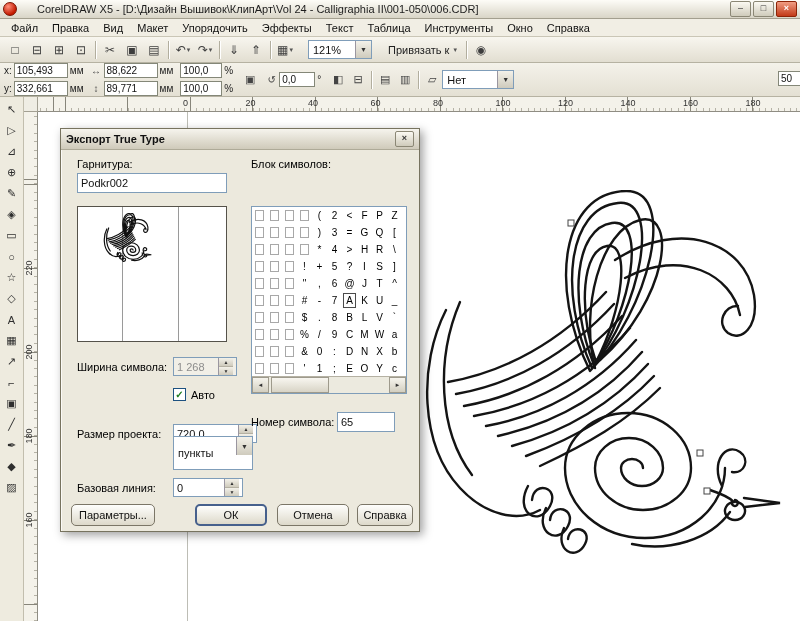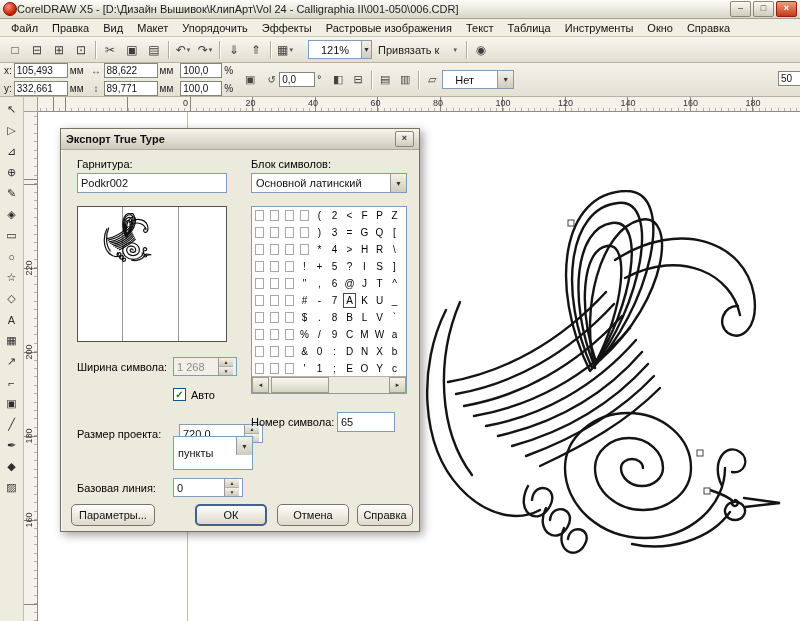--- a/index.html
+++ b/index.html
@@ -1,45 +1,45 @@
 <!DOCTYPE html>
 <html><head>
 <meta charset="utf-8">
 <style>
   html,body{margin:0;padding:0}
   body{width:800px;height:621px;position:relative;overflow:hidden;background:#ece9dd;
        font-family:"Liberation Sans",sans-serif;font-size:11px;color:#111;-webkit-font-smoothing:antialiased}
   
   .titlebar{position:absolute;left:0;top:0;width:800px;height:19px;
     background:linear-gradient(#fdfcf7,#d9d5c7);border-bottom:1px solid #a39f8f;
-    display:flex;align-items:center;padding:0 3px;box-sizing:border-box;gap:0}
+    display:flex;align-items:center;padding:0 3px;box-sizing:border-box;gap:20px}
   .app-icon{width:12px;height:12px;border-radius:50% 50% 50% 50%;
     background:radial-gradient(circle at 35% 30%,#ff8f7a,#c41a00 70%);border:1px solid #7a1200;flex:0 0 auto}
   .title-text{flex:1;white-space:nowrap;overflow:hidden;font-size:11px;color:#1c1c1c}
   .winbtns{display:flex;gap:2px}
   .winbtn{width:19px;height:14px;border:1px solid #8b8775;border-radius:2px;text-align:center;
     line-height:12px;font-size:9px;background:linear-gradient(#fbf9f2,#cfcbbb);color:#333}
   .winbtn.close{background:linear-gradient(#f09d82,#c23a18);border-color:#8d2407;color:#fff;font-weight:bold}
   
   .menubar{position:absolute;left:0;top:19px;width:800px;height:18px;background:#f1eee4;
     border-bottom:1px solid #cac6b6;display:flex;align-items:center;padding-left:4px;box-sizing:border-box}
   .menu-item{padding:2px 7px;cursor:default}
   
   .toolbar{position:absolute;left:0;top:37px;width:800px;height:26px;
     background:linear-gradient(#f8f6ef,#e2ded1);border-bottom:1px solid #b6b2a2;
     display:flex;align-items:center;padding-left:4px;box-sizing:border-box}
   .tb-btn{width:22px;height:20px;display:inline-flex;align-items:center;justify-content:center;
     font-size:12px;color:#3d3d3d;border-radius:2px;position:relative}
   .tb-dd{font-size:7px;color:#555;margin-left:1px}
   .tb-sep{width:1px;height:18px;background:#b2ae9e;margin:0 3px;box-shadow:1px 0 0 #fff}
   .combo{height:17px;background:#fff;border:1px solid #7f9db9;display:inline-flex;align-items:center;box-sizing:content-box}
-  .combo-val{padding:0 12px;font-size:11px;white-space:nowrap}
+  .combo-val{padding:0 4px;font-size:11px;white-space:nowrap}
   .combo-arrow{width:15px;align-self:stretch;background:linear-gradient(#f3f1e9,#cfcbbd);
     border-left:1px solid #9a96a0;font-size:7px;display:flex;align-items:center;justify-content:center;color:#333}
-  .snap{height:19px;display:inline-flex;align-items:center;gap:13px;padding:0 6px;border-radius:2px;color:#222}
+  .snap{height:19px;display:inline-flex;align-items:center;gap:3px;padding:0 6px;margin-left:10px;border-radius:2px;color:#222}
   
   .propbar{position:absolute;left:0;top:63px;width:800px;height:34px;
     background:linear-gradient(#f4f2ea,#e4e0d3);border-bottom:1px solid #b6b2a2;
     display:flex;align-items:center;padding-left:4px;box-sizing:border-box}
   .pb-col{display:flex;flex-direction:column;gap:3px;margin-right:7px}
   .pb-row{display:flex;align-items:center;gap:2px}
   .pb-lab{font-size:10px;color:#222}
   .pb-ico{font-size:10px;color:#444;width:11px;text-align:center}
   .pb-input{display:inline-block;background:#fff;border:1px solid #848778;height:11px;line-height:11px;
     font-size:10px;padding:1px 2px;white-space:nowrap}
@@ -169,21 +169,20 @@
   </span>
 </div>
 
 <div class="menubar" id="menubar">
     <span class="menu-item">Файл</span>
     <span class="menu-item">Правка</span>
     <span class="menu-item">Вид</span>
     <span class="menu-item">Макет</span>
     <span class="menu-item">Упорядочить</span>
     <span class="menu-item">Эффекты</span>
-    <span class="menu-item">Растровые изображения</span>
     <span class="menu-item">Текст</span>
     <span class="menu-item">Таблица</span>
     <span class="menu-item">Инструменты</span>
     <span class="menu-item">Окно</span>
     <span class="menu-item">Справка</span>
   </div>
 
 <div class="toolbar">
   <span id="tbleft" style="display:inline-flex;align-items:center">
       <span class="tb-btn">□</span>
@@ -334,24 +333,20 @@
     <span>Экспорт True Type</span>
     <span class="dlg-close">×</span>
   </div>
   <div class="dlg-body">
     <span class="dlg-lab" style="left:16px;top:8px">Гарнитура:</span>
     <span class="field" style="left:16px;top:23px;width:150px;height:20px">
       <span>Podkr002</span>
     </span>
 
     <span class="dlg-lab" style="left:190px;top:8px">Блок символов:</span>
-    <span class="dcombo" style="left:190px;top:23px;width:156px;height:20px">
-      <span class="combo-val">Основной латинский</span>
-      <span class="combo-arrow" style="height:18px">▼</span>
-    </span>
 
     <div class="preview">
       <span class="pv-line" style="left:44px"></span>
       <span class="pv-line" style="left:100px"></span>
       <svg width="52" height="52" viewBox="0 0 390 390" style="position:absolute;left:24px;top:6px">
         <use href="#bird-shape" stroke="#111" stroke-width="9"></use>
       </svg>
     </div>
 
     <div class="char-grid">
@@ -558,21 +553,21 @@
         <span class="sarr">▼</span>
       </span>
     </span>
 
     <span class="checkbox" style="left:112px;top:238px">
       <span>✓</span>
     </span>
     <span class="dlg-lab" style="left:130px;top:239px">Авто</span>
 
     <span class="dlg-lab" style="left:16px;top:278px">Размер проекта:</span>
-    <span class="field" style="left:118px;top:274px;width:84px;height:19px">
+    <span class="field" style="left:112px;top:274px;width:84px;height:19px">
       <span>720,0</span>
       <span class="spinner">
         <span class="sarr">▲</span>
         <span class="sarr">▼</span>
       </span>
     </span>
 
     <span class="dcombo" style="left:112px;top:286px;width:80px;height:34px">
       <span class="combo-val">пункты</span>
       <span class="combo-arrow" style="height:18px">▼</span>

